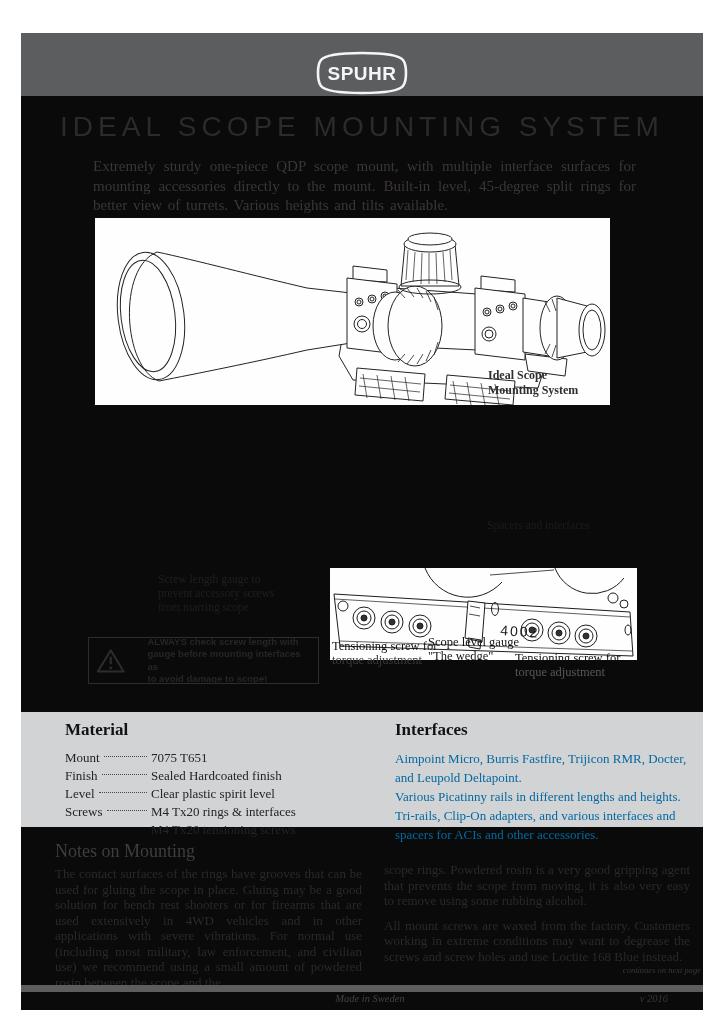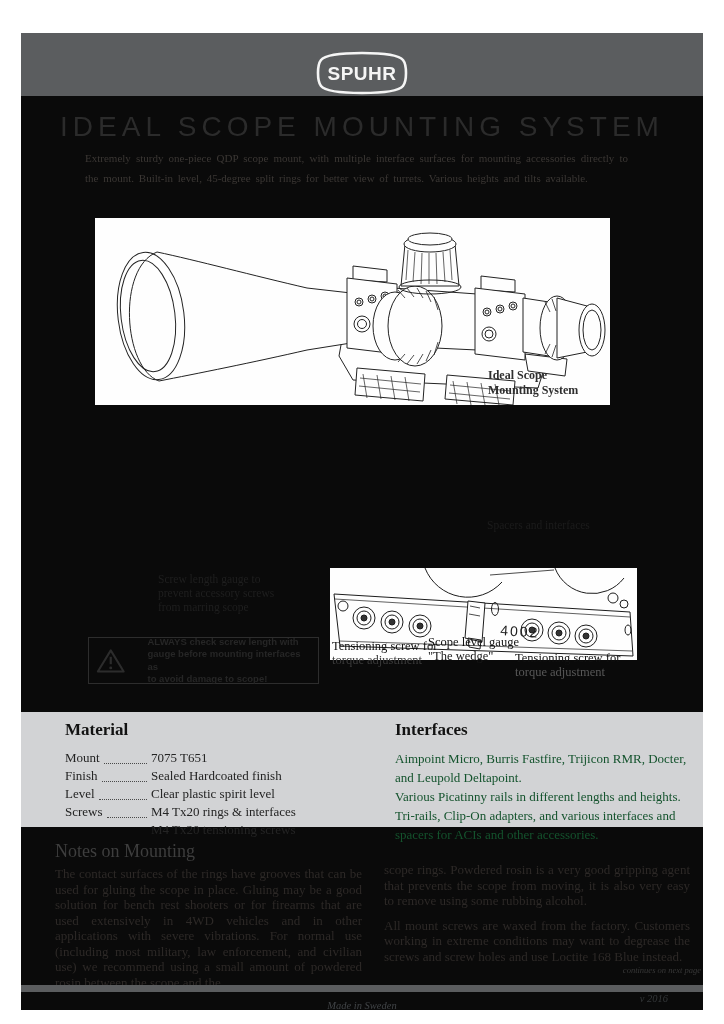--- a/index.html
+++ b/index.html
@@ -5,22 +5,22 @@
   html,body{margin:0;padding:0;}
   body{width:724px;height:1024px;background:#ffffff;position:relative;
        font-family:"Liberation Serif",serif;-webkit-font-smoothing:antialiased;}
   .band{position:absolute;left:21px;top:17px;width:682px;height:79px;background:#5b5d5f;
         display:flex;align-items:center;justify-content:center;margin-top:16px;}
   .page-body{position:absolute;left:21px;top:96px;width:682px;height:914px;background:#0a0a0a;overflow:hidden;}
 
   .title{position:absolute;top:15px;left:0;width:100%;text-align:center;margin:0;
          font-family:"Liberation Sans",sans-serif;font-weight:400;font-size:28px;
          letter-spacing:5px;color:#2b2b2b;white-space:nowrap;}
-  .intro{position:absolute;top:53px;left:64px;width:543px;margin:0;text-align:justify;
-         font-size:11px;line-height:19.5px;color:#3b3734;word-spacing:2px;}
+  .intro{position:absolute;top:53px;left:64px;width:543px;margin:8px;text-align:justify;
+         font-size:15px;line-height:19.5px;color:#3b3734;word-spacing:2px;}
 
   .fig1{position:absolute;left:74px;top:122px;width:515px;height:187px;background:#fefefe;margin:0;}
   .fig1 svg{display:block;}
   .fig1-cap{position:absolute;left:393px;top:150px;font-size:12px;line-height:15px;color:#2e2e2e;white-space:pre-line;font-weight:bold;}
 
   .ann{position:absolute;color:#1e1e1e;font-size:11.5px;line-height:14px;}
   .ann-spacers{left:466px;top:422px;width:160px;color:#1c1c1c;}
   .ann-gauge{left:137px;top:476px;width:130px;white-space:pre-line;color:#1f1f1f;}
 
   .fig2{position:absolute;left:309px;top:472px;width:307px;height:92px;background:#fefefe;margin:0;}
@@ -38,35 +38,35 @@
   .fl-center .l2{color:#161616;}
   .fl-right{left:494px;top:556px;}
   .fl-right .l2{color:#585858;}
 
   .specs{position:absolute;left:0;top:616px;width:682px;height:115px;background:#d2d3d5;}
   .spec-col{position:absolute;top:8px;}
   .col-material{left:44px;width:290px;}
   .col-interfaces{left:374px;width:302px;}
   .spec-col h2{margin:0 0 9px 0;font-size:17px;font-weight:700;color:#121212;}
   .spec-row{display:flex;width:272px;font-size:13px;line-height:18px;color:#242424;align-items:baseline;}
-  .spec-head{width:86px;display:flex;align-items:flex-end;flex:0 0 auto;}
+  .spec-head{width:86px;display:flex;align-items:center;flex:0 0 auto;}
   .spec-dots{flex:1;border-bottom:1.5px dotted #4a4a4a;margin:0 4px 3px 4px;min-width:6px;}
   .spec-row.cont .spec-dots{border:none;}
-  .if-line{margin:0;font-size:13px;line-height:19px;color:#14532d;}
+  .if-line{margin:0;font-size:13px;line-height:19px;color:#0369a1;}
 
   .notes-head{position:absolute;left:34px;top:745px;margin:0;font-size:18px;font-weight:400;color:#3e3e3e;}
   .ncol{position:absolute;margin:0;font-size:13px;line-height:15.5px;text-align:justify;color:#2d2927;}
   .ncol-left{left:34px;top:770px;width:307px;}
   .ncol-right{left:363px;top:766px;width:306px;}
   .ncol-right p{margin:0 0 9px 0;}
   .continues{position:absolute;right:2px;top:869px;font-size:8.5px;font-style:italic;color:#383838;}
 
   .foot-bar{position:absolute;left:0;top:889px;width:682px;height:7px;background:#5b5d5f;}
   .foot-row{position:absolute;left:0;top:897px;width:682px;font-style:italic;font-size:10.5px;color:#414447;}
-  .made{position:absolute;left:0;width:100%;text-align:center;margin-top:7px;}
+  .made{position:absolute;left:8px;width:100%;text-align:center;}
   .ver{position:absolute;right:35px;color:#35383a;}
 
   svg text{font-family:"Liberation Sans",sans-serif;}
 </style>
 </head>
 <body>
 
 <div>
 
   <header class="band">

